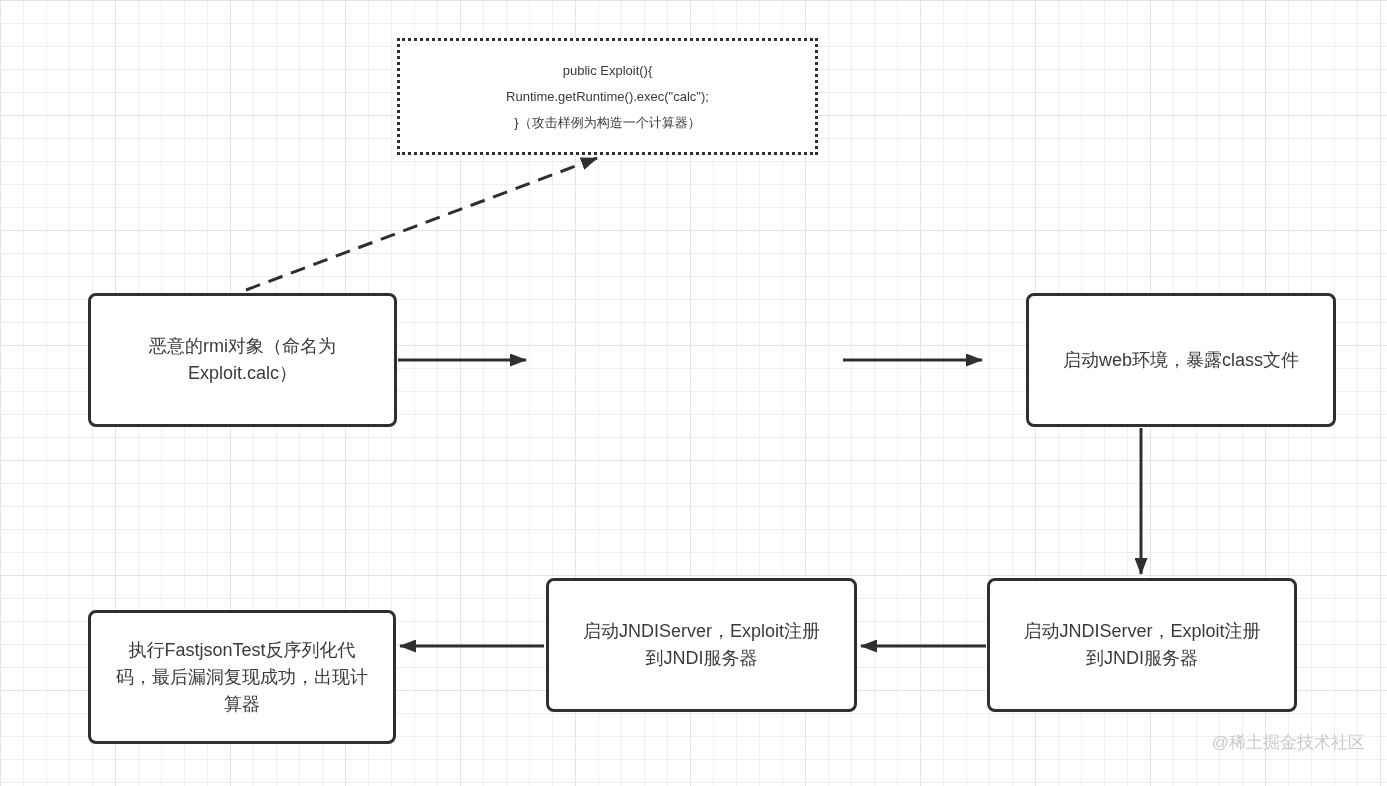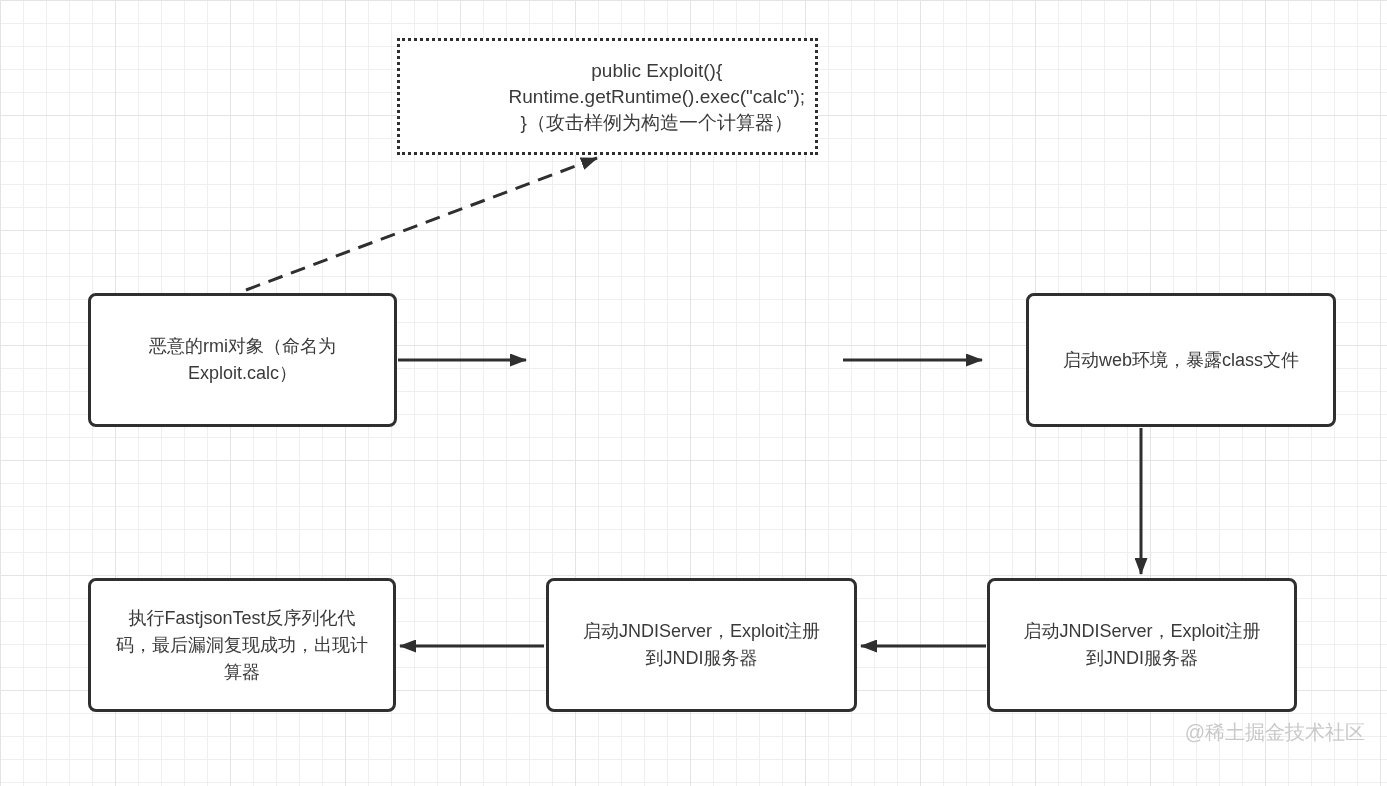--- a/index.html
+++ b/index.html
@@ -41,31 +41,30 @@
     color: #3a3a3a;
     font-size: 18px;
     line-height: 27px;
   }
   .node .node-text {
     white-space: pre-line;
   }
   .node.dotted {
     border: 3px dotted #2f2f2f;
     border-radius: 0;
-    font-size: 19px;
+    font-size: 13px;
     line-height: 26px;
-    justify-content: flex-end;
   }
   .watermark {
     position: absolute;
     z-index: 3;
     right: 22px;
-    bottom: 40px;
+    bottom: 32px;
     color: #c9c9c9;
-    font-size: 20px;
+    font-size: 17px;
   }
 </style>
 </head>
 <body>
 
 <div class="canvas">
 
   <svg class="connector-layer" width="1387" height="786" viewBox="0 0 1387 786">
     <defs>
       <marker id="ah" viewBox="0 0 17 13" refX="16" refY="6.5" markerWidth="17" markerHeight="13" markerUnits="userSpaceOnUse" orient="auto">
@@ -99,21 +98,21 @@
   <div class="node" style="left:987px; top:578px; width:310px; height:134px;">
     <span class="node-text">启动JNDIServer，Exploit注册
 到JNDI服务器</span>
   </div>
 
   <div class="node" style="left:546px; top:578px; width:311px; height:134px;">
     <span class="node-text">启动JNDIServer，Exploit注册
 到JNDI服务器</span>
   </div>
 
-  <div class="node" style="left:88px; top:578px; width:308px; height:134px;">
+  <div class="node" style="left:88px; top:610px; width:308px; height:134px;">
     <span class="node-text">执行FastjsonTest反序列化代
 码，最后漏洞复现成功，出现计
 算器</span>
   </div>
 
   <div class="watermark">@稀土掘金技术社区</div>
 
 </div>
 
 </body></html>

